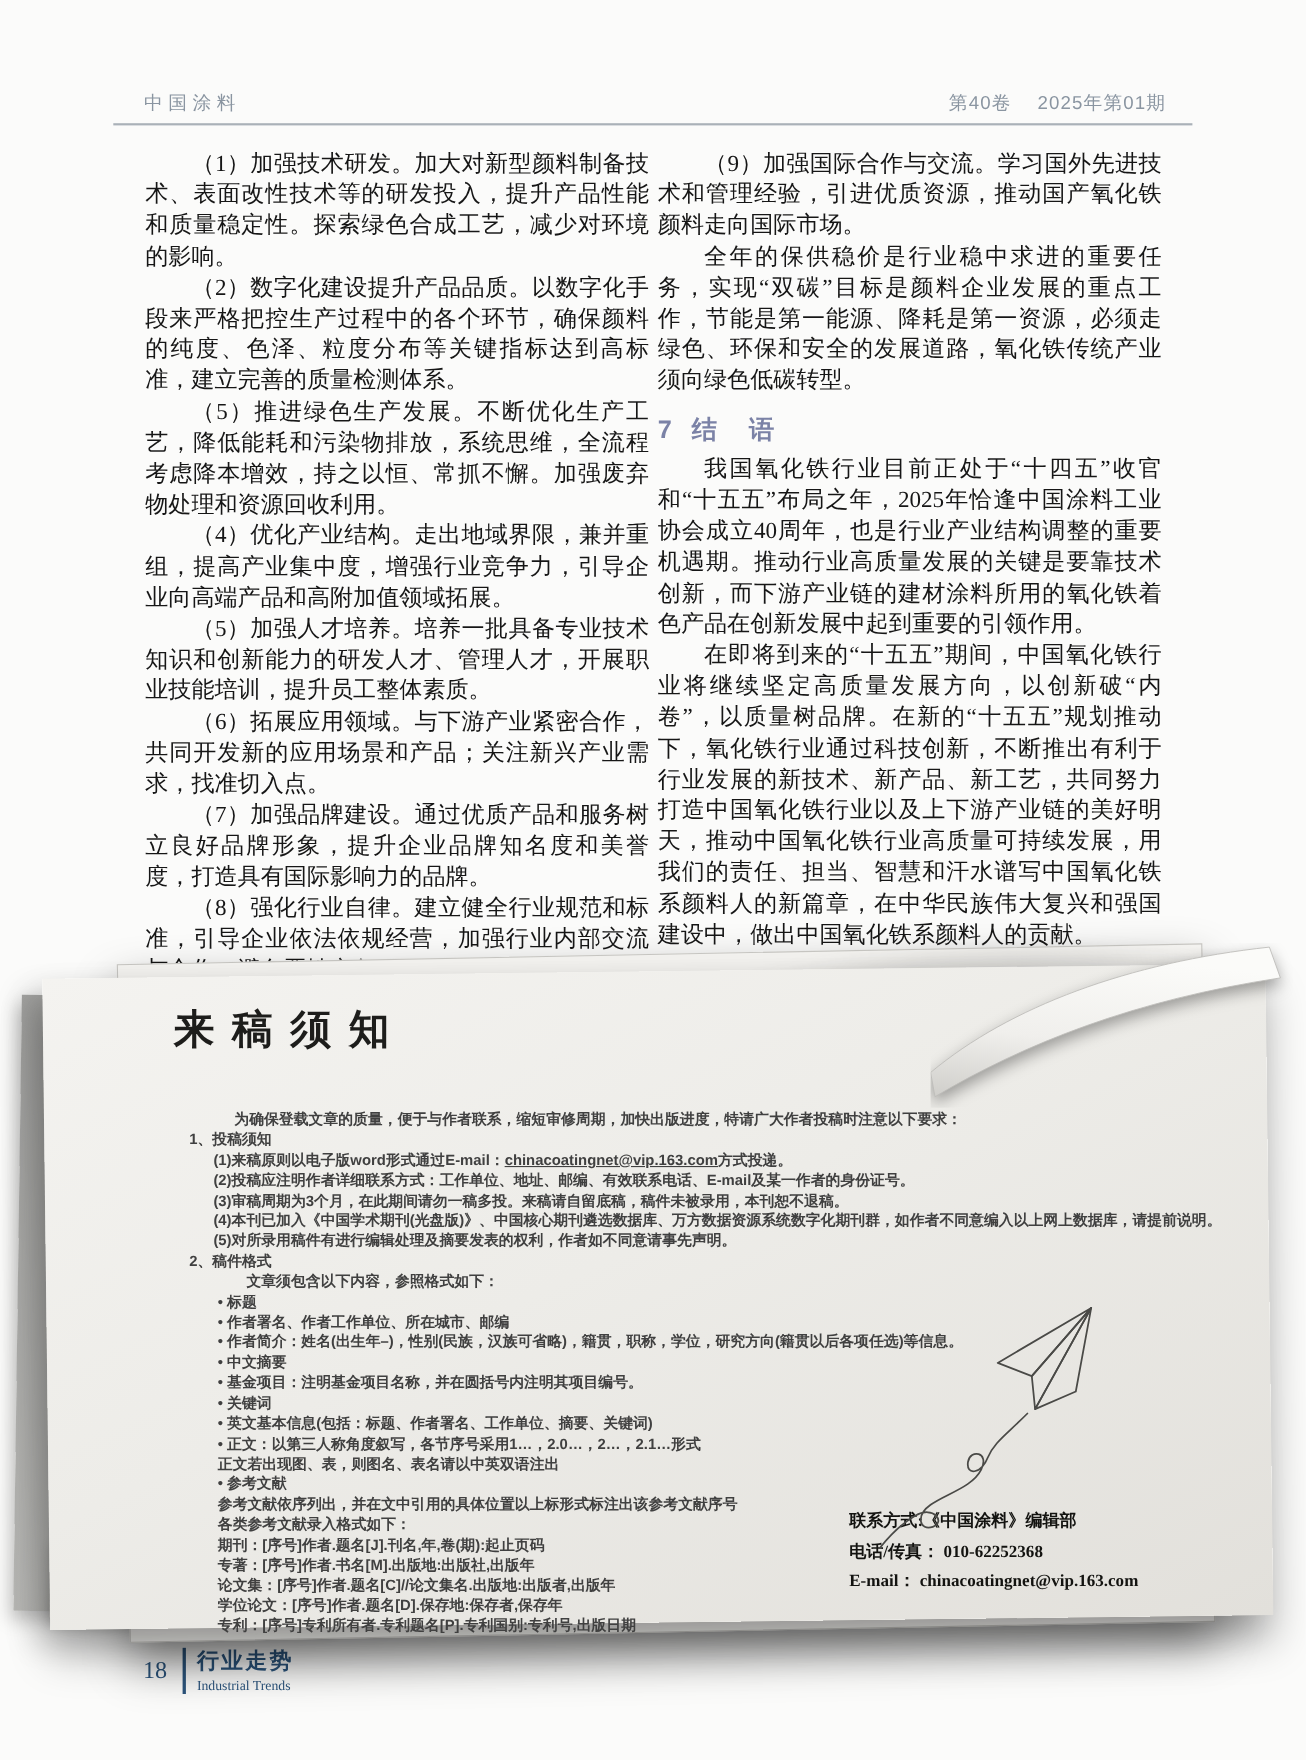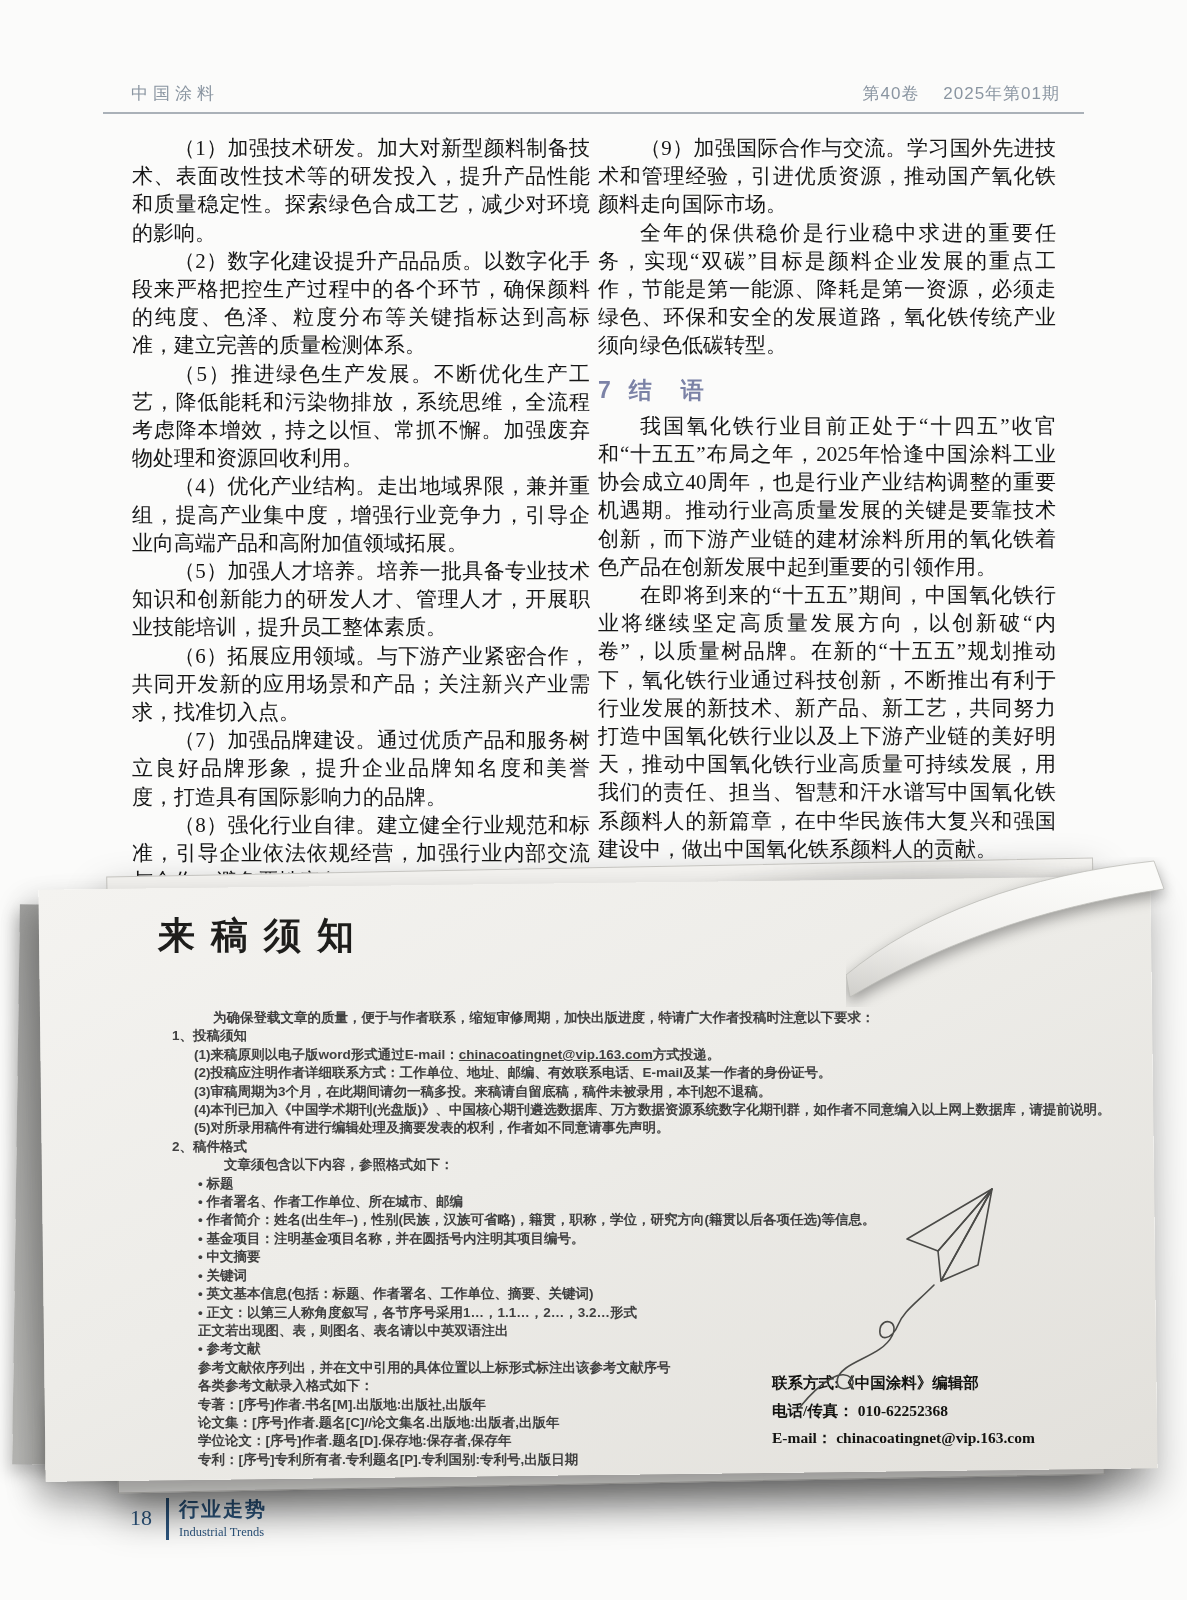--- a/index.html
+++ b/index.html
@@ -160,29 +160,30 @@
       </div>
       <div class="nb-item">(2)投稿应注明作者详细联系方式：工作单位、地址、邮编、有效联系电话、E-mail及某一作者的身份证号。</div>
       <div class="nb-item">(3)审稿周期为3个月，在此期间请勿一稿多投。来稿请自留底稿，稿件未被录用，本刊恕不退稿。</div>
       <div class="nb-item">(4)本刊已加入《中国学术期刊(光盘版)》、中国核心期刊遴选数据库、万方数据资源系统数字化期刊群，如作者不同意编入以上网上数据库，请提前说明。</div>
       <div class="nb-item">(5)对所录用稿件有进行编辑处理及摘要发表的权利，作者如不同意请事先声明。</div>
       <div class="nb-h">2、稿件格式</div>
       <div class="nb-sub">文章须包含以下内容，参照格式如下：</div>
       <div class="nb-bullet">• 标题</div>
       <div class="nb-bullet">• 作者署名、作者工作单位、所在城市、邮编</div>
       <div class="nb-bullet">• 作者简介：姓名(出生年–)，性别(民族，汉族可省略)，籍贯，职称，学位，研究方向(籍贯以后各项任选)等信息。</div>
+      <div class="nb-bullet">• 中文摘要</div>
       <div class="nb-bullet">• 基金项目：注明基金项目名称，并在圆括号内注明其项目编号。</div>
-      <div class="nb-bullet">• 中文摘要</div>
       <div class="nb-bullet">• 关键词</div>
       <div class="nb-bullet">• 英文基本信息(包括：标题、作者署名、工作单位、摘要、关键词)</div>
-      <div class="nb-bullet">• 正文：以第三人称角度叙写，各节序号采用1…，1.1…，2…，3.2…形式</div>
+      <div class="nb-bullet">• 正文：以第三人称角度叙写，各节序号采用1…，2.0…，2…，2.1…形式</div>
       <div class="nb-ref">正文若出现图、表，则图名、表名请以中英双语注出</div>
       <div class="nb-bullet">• 参考文献</div>
       <div class="nb-ref">参考文献依序列出，并在文中引用的具体位置以上标形式标注出该参考文献序号</div>
       <div class="nb-ref">各类参考文献录入格式如下：</div>
+      <div class="nb-ref"><span class="ref-label">期刊：</span><span>[序号]作者.题名[J].刊名,年,卷(期):起止页码</span></div>
       <div class="nb-ref"><span class="ref-label">专著：</span><span>[序号]作者.书名[M].出版地:出版社,出版年</span></div>
       <div class="nb-ref"><span class="ref-label">论文集：</span><span>[序号]作者.题名[C]//论文集名.出版地:出版者,出版年</span></div>
       <div class="nb-ref"><span class="ref-label">学位论文：</span><span>[序号]作者.题名[D].保存地:保存者,保存年</span></div>
       <div class="nb-ref"><span class="ref-label">专利：</span><span>[序号]专利所有者.专利题名[P].专利国别:专利号,出版日期</span></div>
     </div>
 
     <svg class="airplane-svg" width="240" height="260" viewBox="0 0 240 260">
       <g fill="none" stroke="#4a4a47" stroke-width="1.6" stroke-linecap="round" stroke-linejoin="round">
         <path d="M206,36 L121,86 L152,98 Z"></path>
         <path d="M206,36 L152,98 L155,128 Z"></path>

